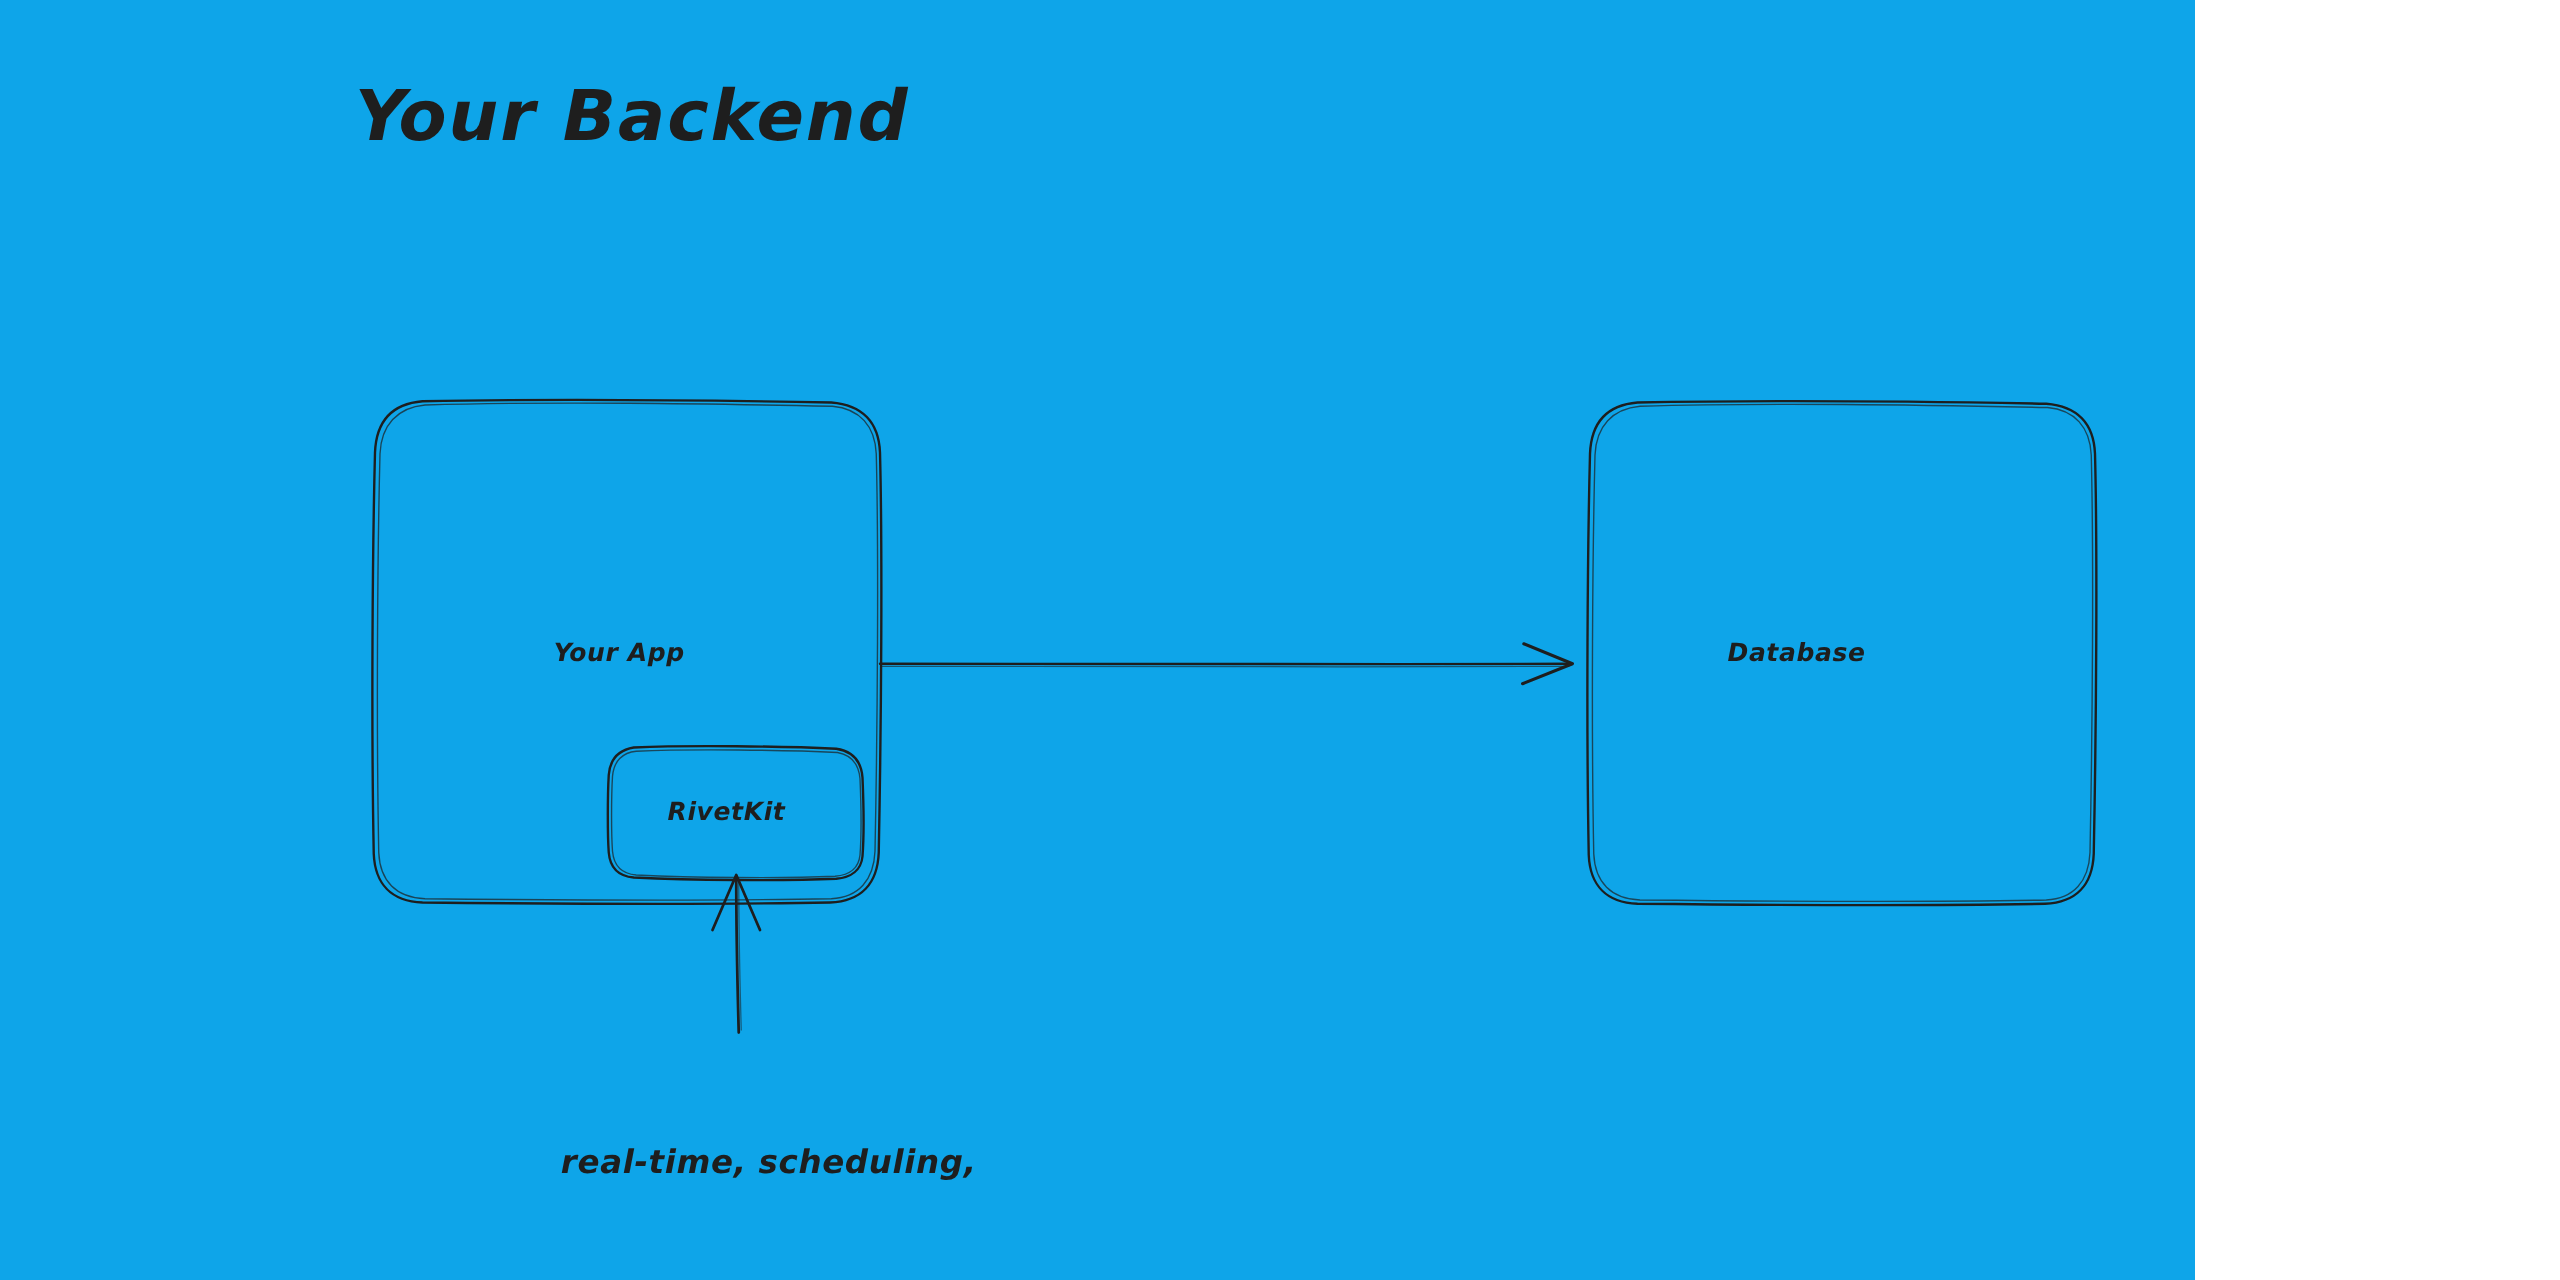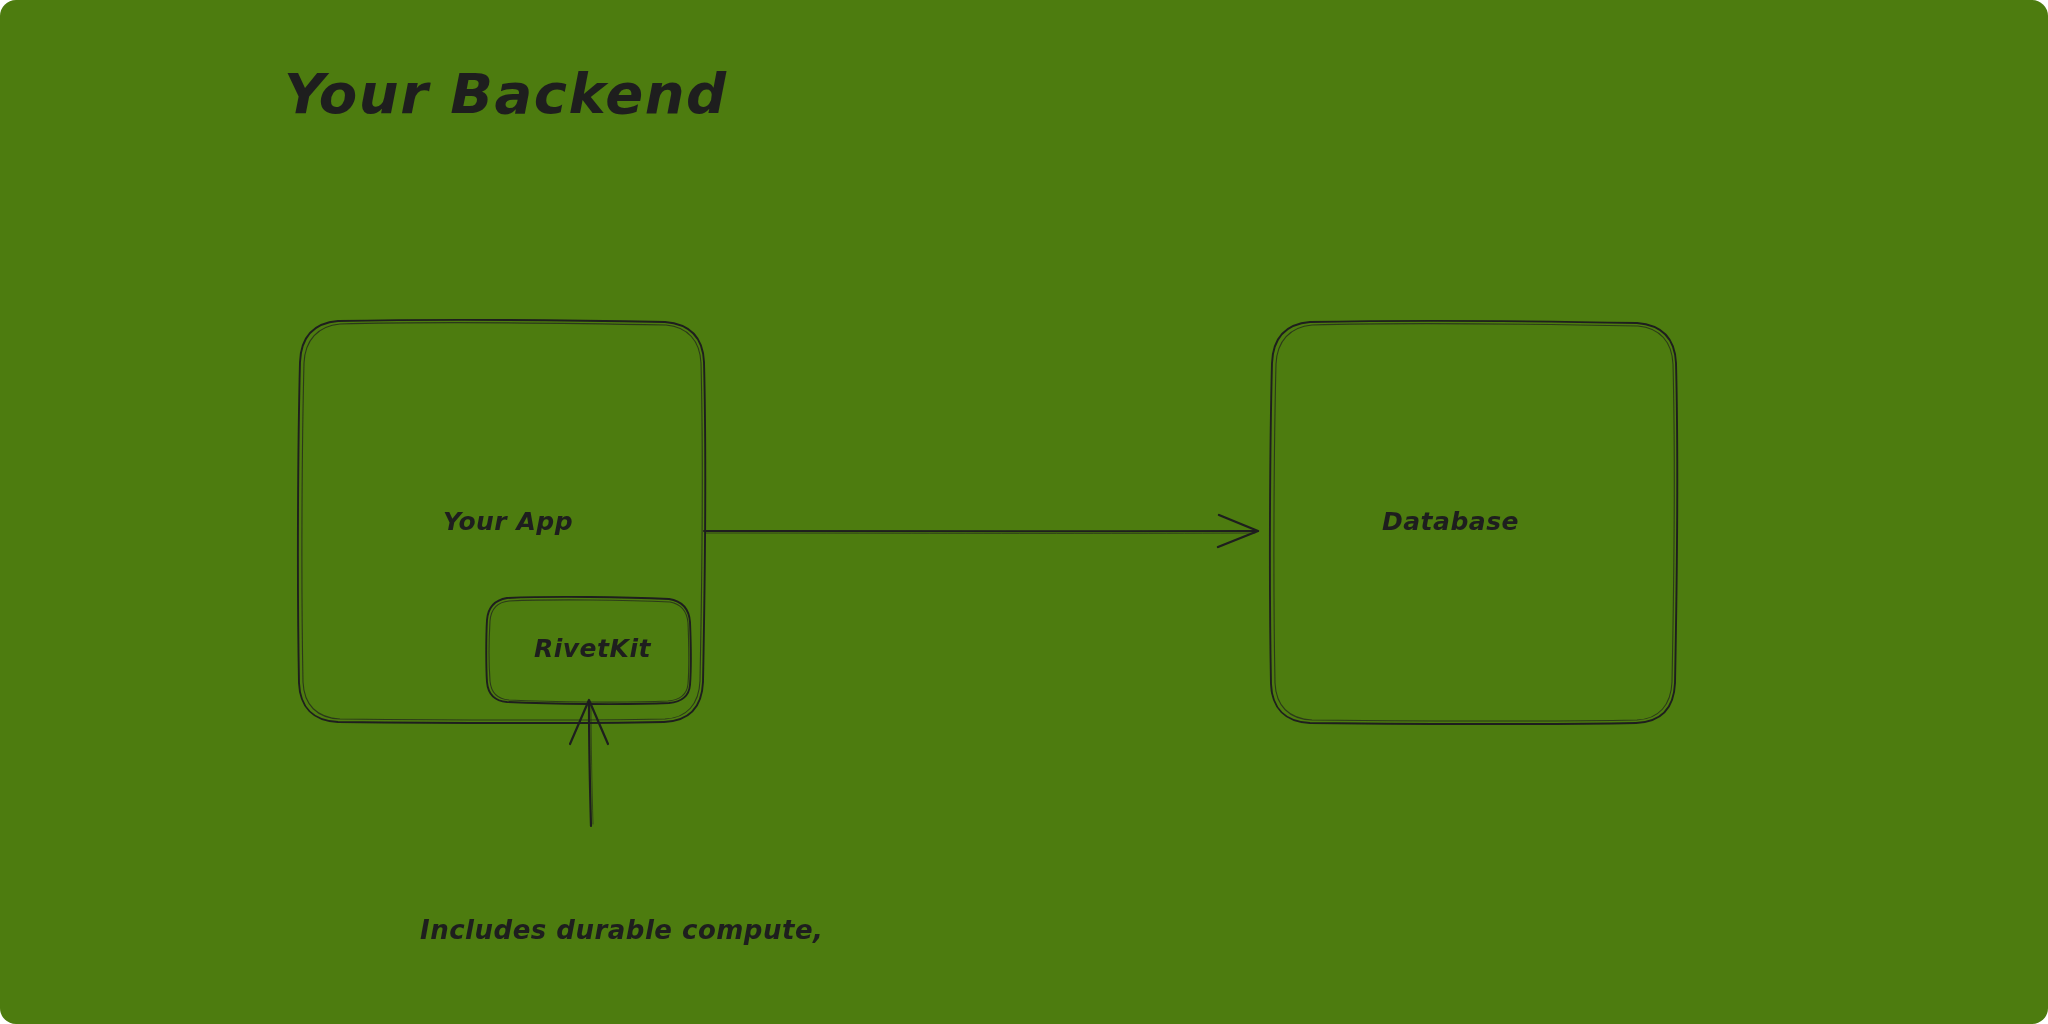--- a/index.html
+++ b/index.html
@@ -2,26 +2,25 @@
 <html><head>
 <meta charset="utf-8">
 <style>
   html, body {
     margin: 0;
     padding: 0;
     background: #ffffff;
   }
   #canvas {
     position: relative;
-    width: 2048px;
+    width: 1756px;
     height: 1024px;
-    background: #4d7c0f;
+    background: #0ea5e9;
     overflow: hidden;
     font-family: "DejaVu Sans", sans-serif;
-    border-radius: 16px;
   }
   svg.layer {
     position: absolute;
     left: 0;
     top: 0;
     width: 2048px;
     height: 1024px;
   }
   .sketch-stroke {
     fill: none;
@@ -37,21 +36,21 @@
     font-style: italic;
     font-weight: 600;
     letter-spacing: 0.5px;
   }
   .title {
     font-size: 56px;
     line-height: 64px;
     letter-spacing: 1.5px;
   }
   .node-label {
-    font-size: 25px;
+    font-size: 20px;
     line-height: 34px;
   }
   .annotation {
     font-size: 26px;
     line-height: 37px;
     text-align: center;
   }
   #title-backend   { left: 284px; top: 62px; }
   #title-deps      { left: 1175px; top: 50px; }
   #label-your-app  { left: 443px; top: 505px; }
@@ -140,18 +139,17 @@
   <div class="txt title" id="title-backend">Your Backend</div>
 
 
   <div class="txt node-label" id="label-your-app">Your App</div>
 
   <div class="txt node-label" id="label-rivetkit">RivetKit</div>
 
   <div class="txt node-label" id="label-database">Database</div>
 
   <div class="txt annotation" id="annotation-note">
-    <div>Includes durable compute,</div>
     <div>real-time, scheduling,</div>
     
   </div>
 
 </div>
 
 </body></html>

